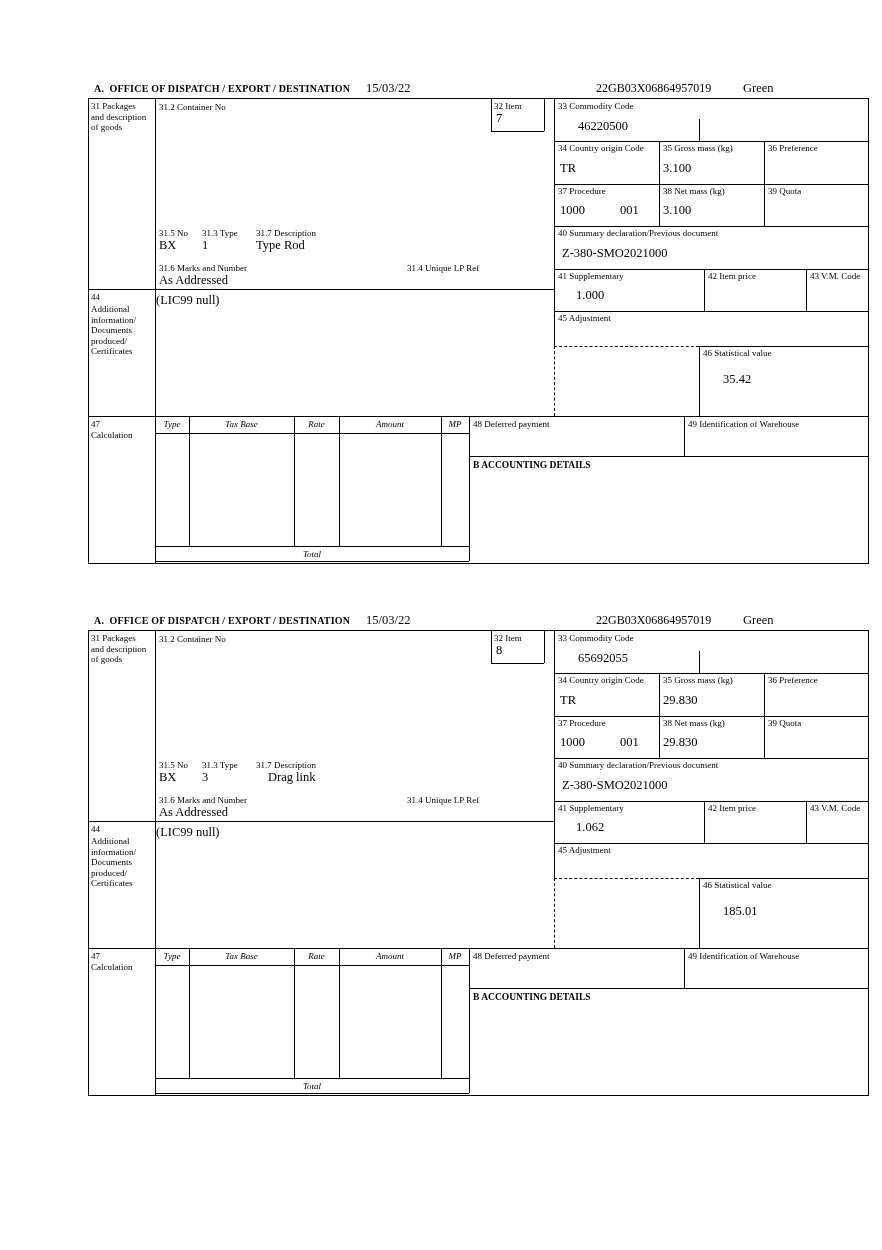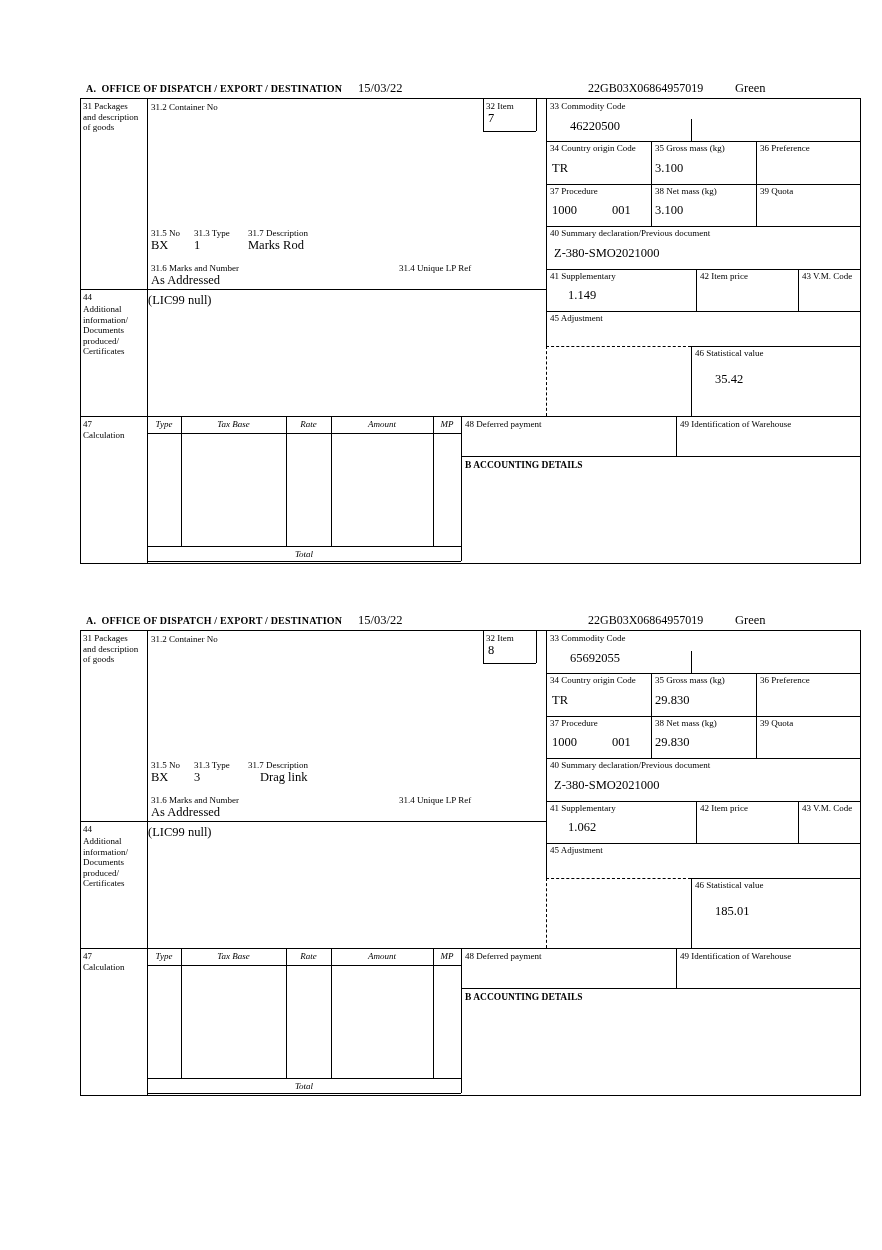--- a/index.html
+++ b/index.html
@@ -2,21 +2,21 @@
 <html><head>
 <meta charset="utf-8">
 <style>
   * { margin:0; padding:0; box-sizing:border-box; }
   html,body { background:#fff; }
   body {
     width:882px; height:1250px; position:relative;
     font-family:"Liberation Serif", serif; color:#000;
   }
   #page { position:absolute; inset:0; background:#fff; }
-  #sections { position:absolute; inset:0; }
+  #sections { position:absolute; inset:0;margin-left:8px; }
   .section { position:absolute; left:80px; width:781px; height:490px; }
   #sections .section:nth-child(1) { top:80px; }
   #sections .section:nth-child(2) { top:612px; }
 
   .sec-header { position:absolute; left:0; top:0; width:781px; height:18px; }
   .office  { position:absolute; left:6px;  top:3px; font-size:10px; font-weight:bold; letter-spacing:.2px; white-space:pre; }
   .hdate   { position:absolute; left:278px; top:1px; font-size:12.5px; }
   .href    { position:absolute; left:508px; top:1px; font-size:12px; }
   .hrouting{ position:absolute; left:655px; top:1px; font-size:12.5px; }
 
@@ -90,21 +90,21 @@
 
       <div class="lab" style="left:70px;top:3px">31.2 Container No</div>
       <div class="lab" style="left:405px;top:2px">32 Item</div>
       <div class="val" style="left:407px;top:13px">7</div>
 
       <div class="lab" style="left:70px;top:129px">31.5 No</div>
       <div class="lab" style="left:113px;top:129px">31.3 Type</div>
       <div class="lab" style="left:167px;top:129px">31.7 Description</div>
       <div class="val" style="left:70px;top:140px">BX</div>
       <div class="val" style="left:113px;top:140px">1</div>
-      <div class="val" style="left:167px;top:140px">Marks Rod</div>
+      <div class="val" style="left:167px;top:140px">Type Rod</div>
 
       <div class="lab" style="left:70px;top:164px">31.6 Marks and Number</div>
       <div class="lab" style="left:318px;top:164px">31.4 Unique LP Ref</div>
       <div class="val" style="left:70px;top:175px">As Addressed</div>
 
       <div class="val" style="left:67px;top:195px">(LIC99 null)</div>
 
       <div class="lab" style="left:469px;top:2px">33 Commodity Code</div>
       <div class="val" style="left:489px;top:21px">46220500</div>
 
@@ -118,21 +118,21 @@
       <div class="val" style="left:471px;top:105px">1000</div>
       <div class="val" style="left:531px;top:105px">001</div>
       <div class="lab" style="left:574px;top:87px">38 Net mass (kg)</div>
       <div class="val" style="left:574px;top:105px">3.100</div>
       <div class="lab" style="left:679px;top:87px">39 Quota</div>
 
       <div class="lab" style="left:469px;top:129px">40 Summary declaration/Previous document</div>
       <div class="val" style="left:473px;top:148px">Z-380-SMO2021000</div>
 
       <div class="lab" style="left:469px;top:172px">41 Supplementary</div>
-      <div class="val" style="left:487px;top:190px">1.149</div>
+      <div class="val" style="left:487px;top:190px">1.000</div>
       <div class="lab" style="left:619px;top:172px">42 Item price</div>
       <div class="lab" style="left:721px;top:172px">43 V.M. Code</div>
 
       <div class="lab" style="left:469px;top:214px">45 Adjustment</div>
 
       <div class="lab" style="left:614px;top:249px">46 Statistical value</div>
       <div class="val" style="left:634px;top:274px">35.42</div>
 
       <div class="lab cc" style="left:66px;top:320px;width:34px">Type</div>
       <div class="lab cc" style="left:100px;top:320px;width:105px">Tax Base</div>

